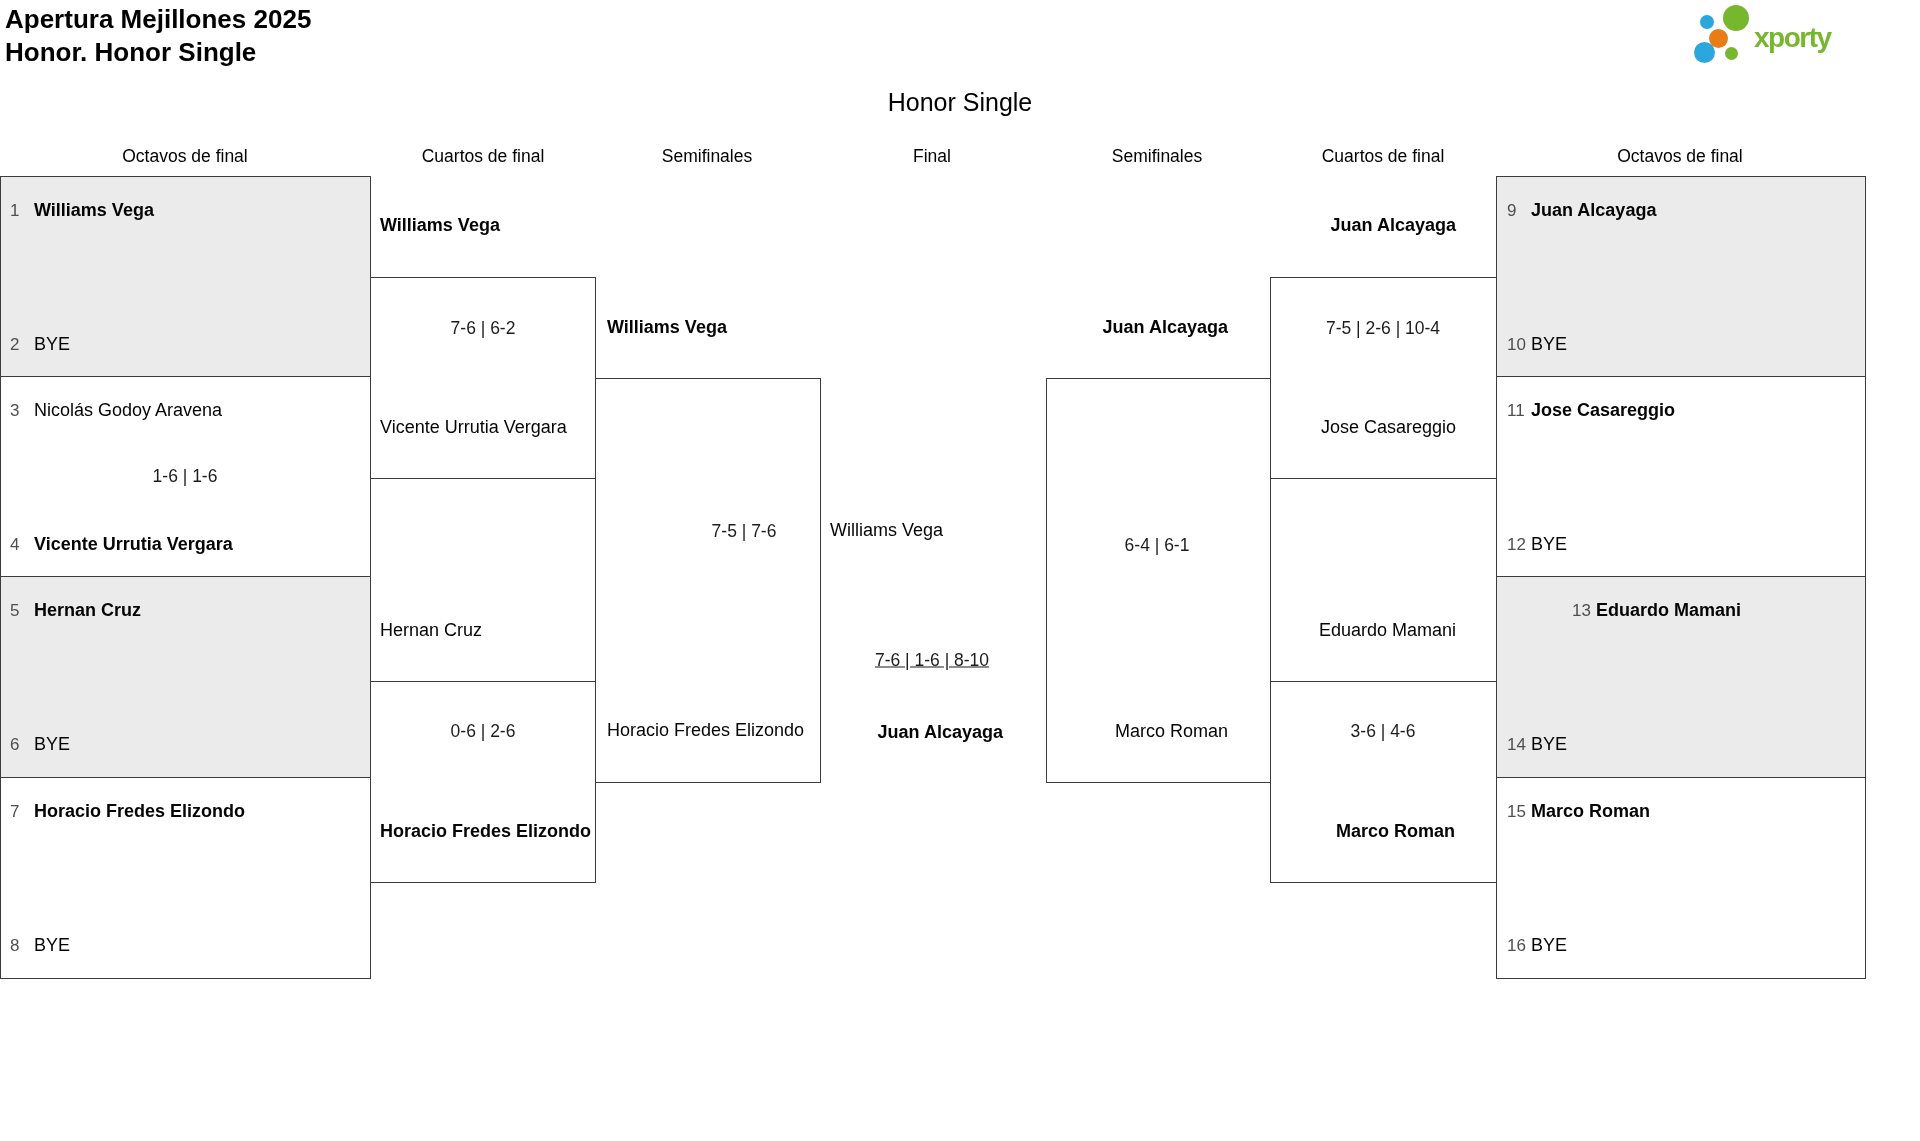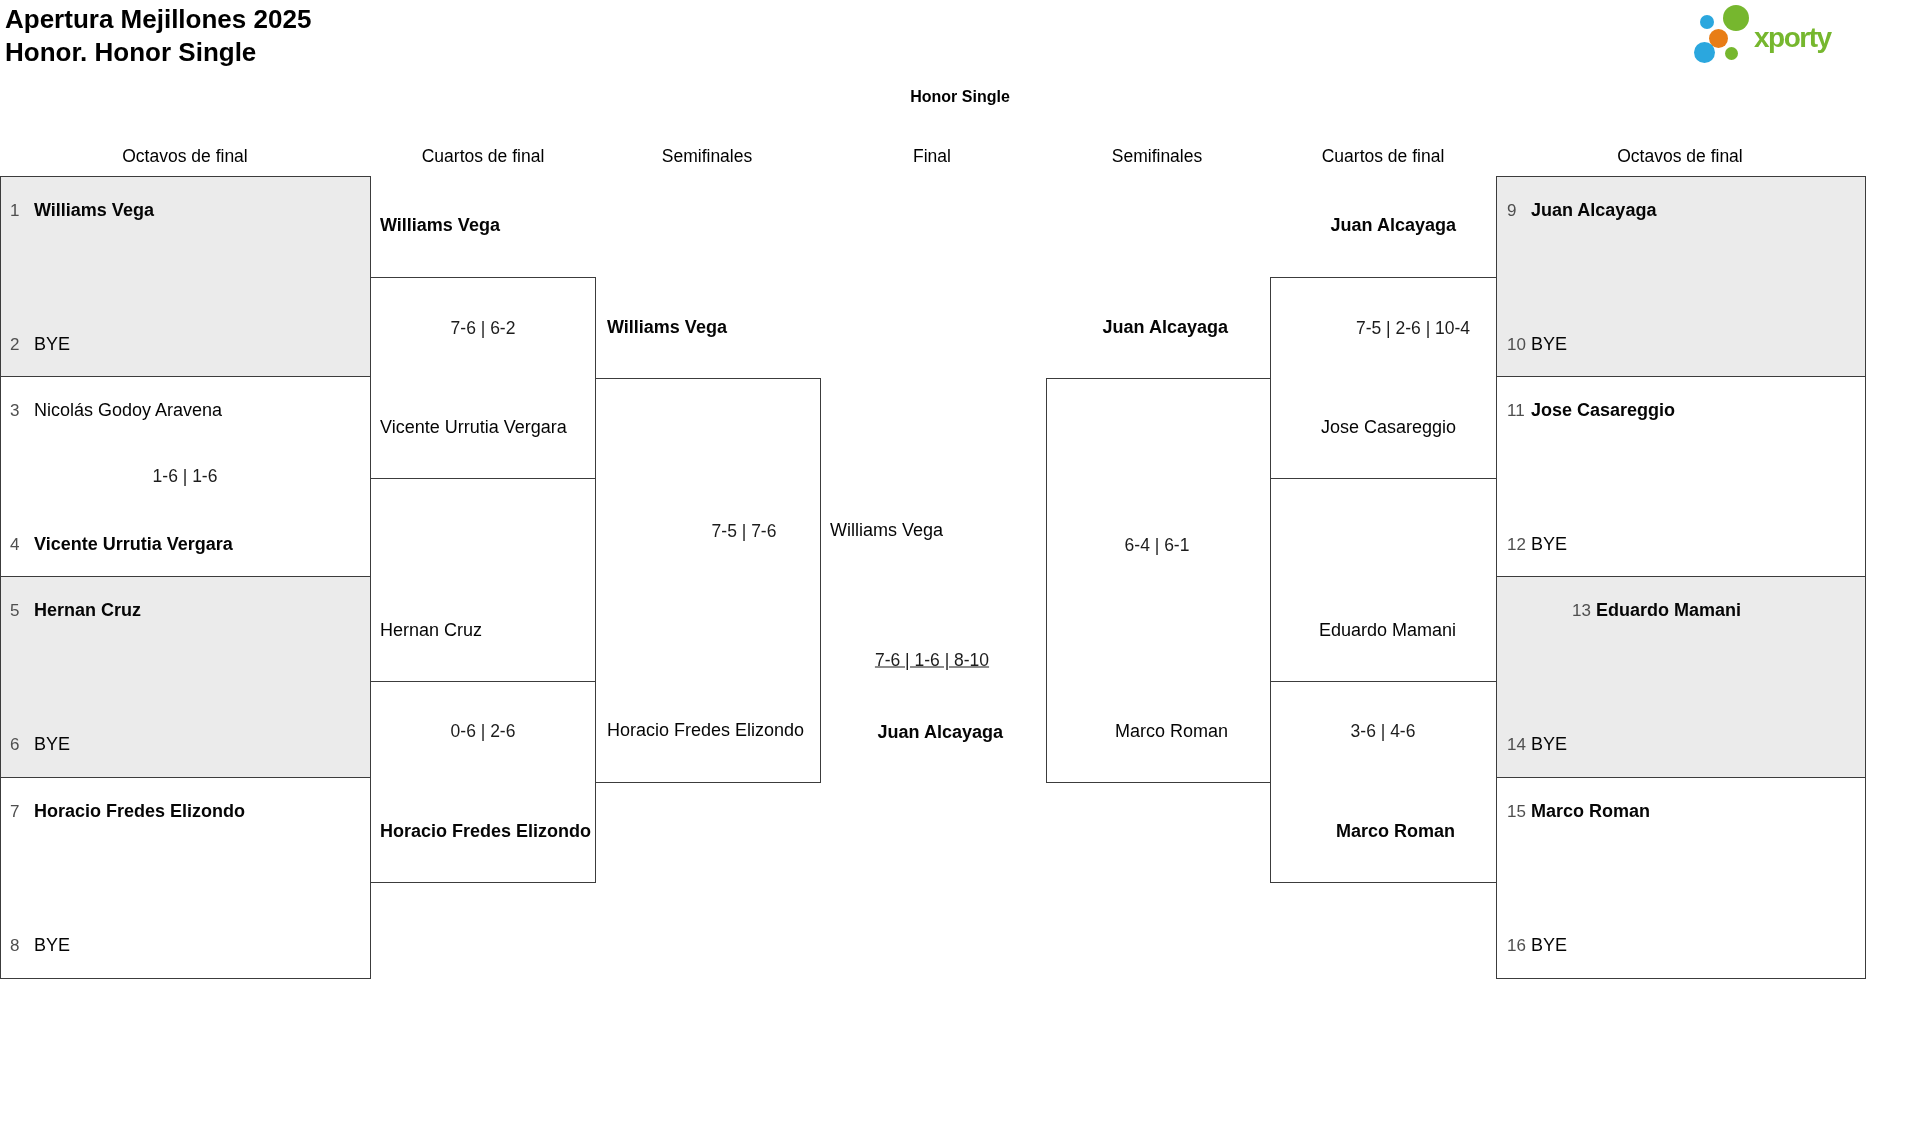--- a/index.html
+++ b/index.html
@@ -1,20 +1,20 @@
 <!DOCTYPE html>
 <html><head>
 <meta charset="utf-8">
 <style>
   html,body{margin:0;padding:0;background:#fff;}
   #page{position:relative;width:1888px;height:1141px;background:#ffffff;overflow:hidden;
         font-family:"Liberation Sans",sans-serif;color:#000;}
   .t-line{font-size:26px;font-weight:700;line-height:33px;color:#000;white-space:nowrap;}
   .sub{position:absolute;top:88px;left:960px;transform:translateX(-50%);
-       font-size:16px;font-weight:700;white-space:nowrap;}
+       font-size:25px;font-weight:400;white-space:nowrap;}
   .hdr{position:absolute;top:146px;transform:translateX(-50%);font-size:17.5px;
        color:#000;white-space:nowrap;}
   .mbox{position:absolute;border:1px solid #3c3c3c;box-sizing:border-box;background:#fff;}
   .mbox.shade{background:#ebebeb;}
   .srow{position:absolute;transform:translateY(-50%);white-space:nowrap;
         display:flex;align-items:baseline;}
   .seed{width:24px;flex:0 0 24px;font-size:17px;color:#4f4f4f;}
   .pname{font-size:18px;color:#050505;}
   .w .pname{font-weight:700;}
   .lbl{position:absolute;transform:translateY(-50%);font-size:18px;color:#050505;
@@ -138,21 +138,21 @@
   <div class="lbl w" style="left:380px;top:225px;">Williams Vega</div>
   <div class="scr" style="left:483px;top:328px;">7-6 | 6-2</div>
   <div class="lbl" style="left:380px;top:427px;max-width:214px;">Vicente Urrutia Vergara</div>
   <div class="lbl" style="left:380px;top:630px;">Hernan Cruz</div>
   <div class="scr" style="left:483px;top:731px;">0-6 | 2-6</div>
   <div class="lbl w clip" style="left:380px;top:831px;max-width:214px;">Horacio Fredes Elizondo</div>
 
   <div class="mbox" style="left:1270px;top:277px;width:227px;height:202px;"></div>
   <div class="mbox" style="left:1270px;top:681px;width:227px;height:202px;"></div>
   <div class="lbl w" style="right:432px;top:225px;">Juan Alcayaga</div>
-  <div class="scr" style="left:1413px;top:328px;">7-5 | 2-6 | 10-4</div>
+  <div class="scr" style="left:1383px;top:328px;">7-5 | 2-6 | 10-4</div>
   <div class="lbl" style="right:432px;top:427px;">Jose Casareggio</div>
   <div class="lbl" style="right:432px;top:630px;">Eduardo Mamani</div>
   <div class="scr" style="left:1383px;top:731px;">3-6 | 4-6</div>
   <div class="lbl w" style="right:433px;top:831px;">Marco Roman</div>
 
   <div class="mbox" style="left:595px;top:378px;width:226px;height:405px;"></div>
   <div class="lbl w" style="left:607px;top:327px;">Williams Vega</div>
   <div class="scr" style="left:707px;top:531px;margin-left:37px;">7-5 | 7-6</div>
   <div class="lbl clip" style="left:607px;top:730px;max-width:213px;">Horacio Fredes Elizondo</div>
 

